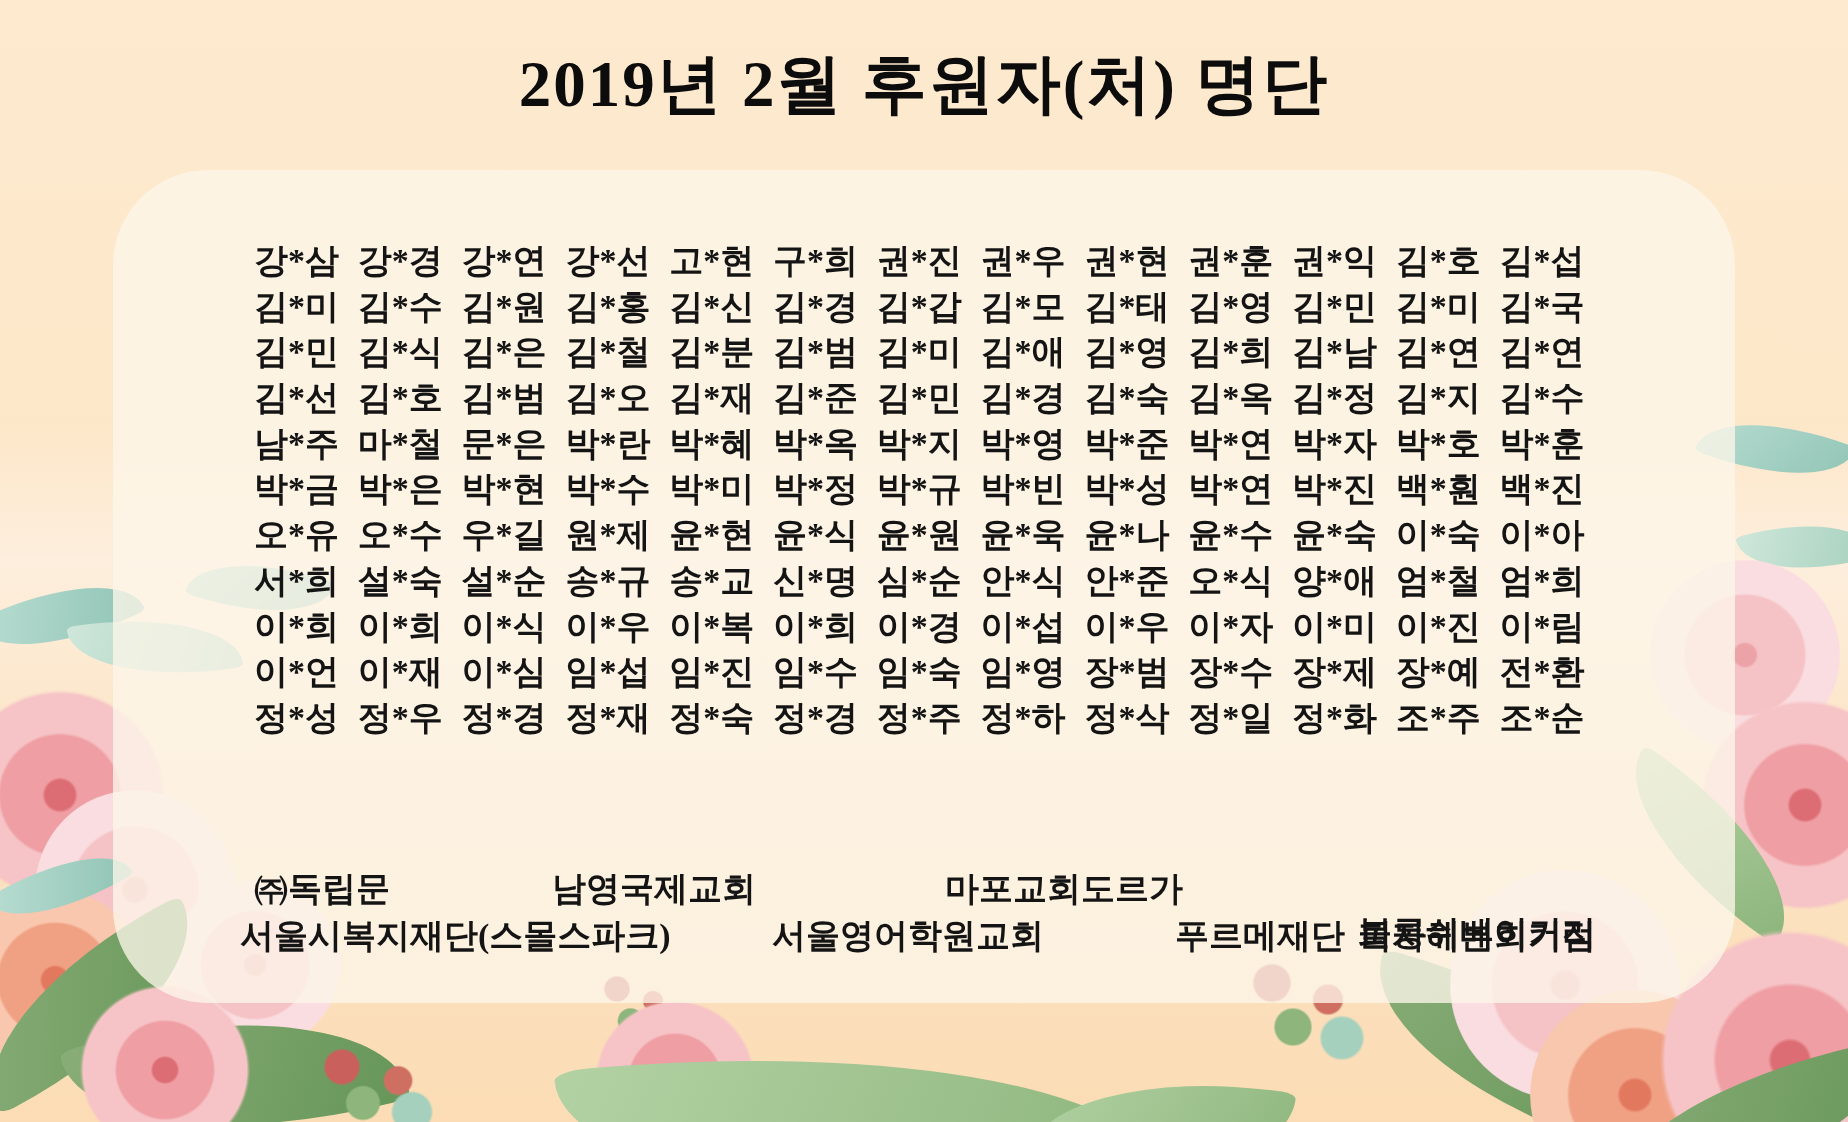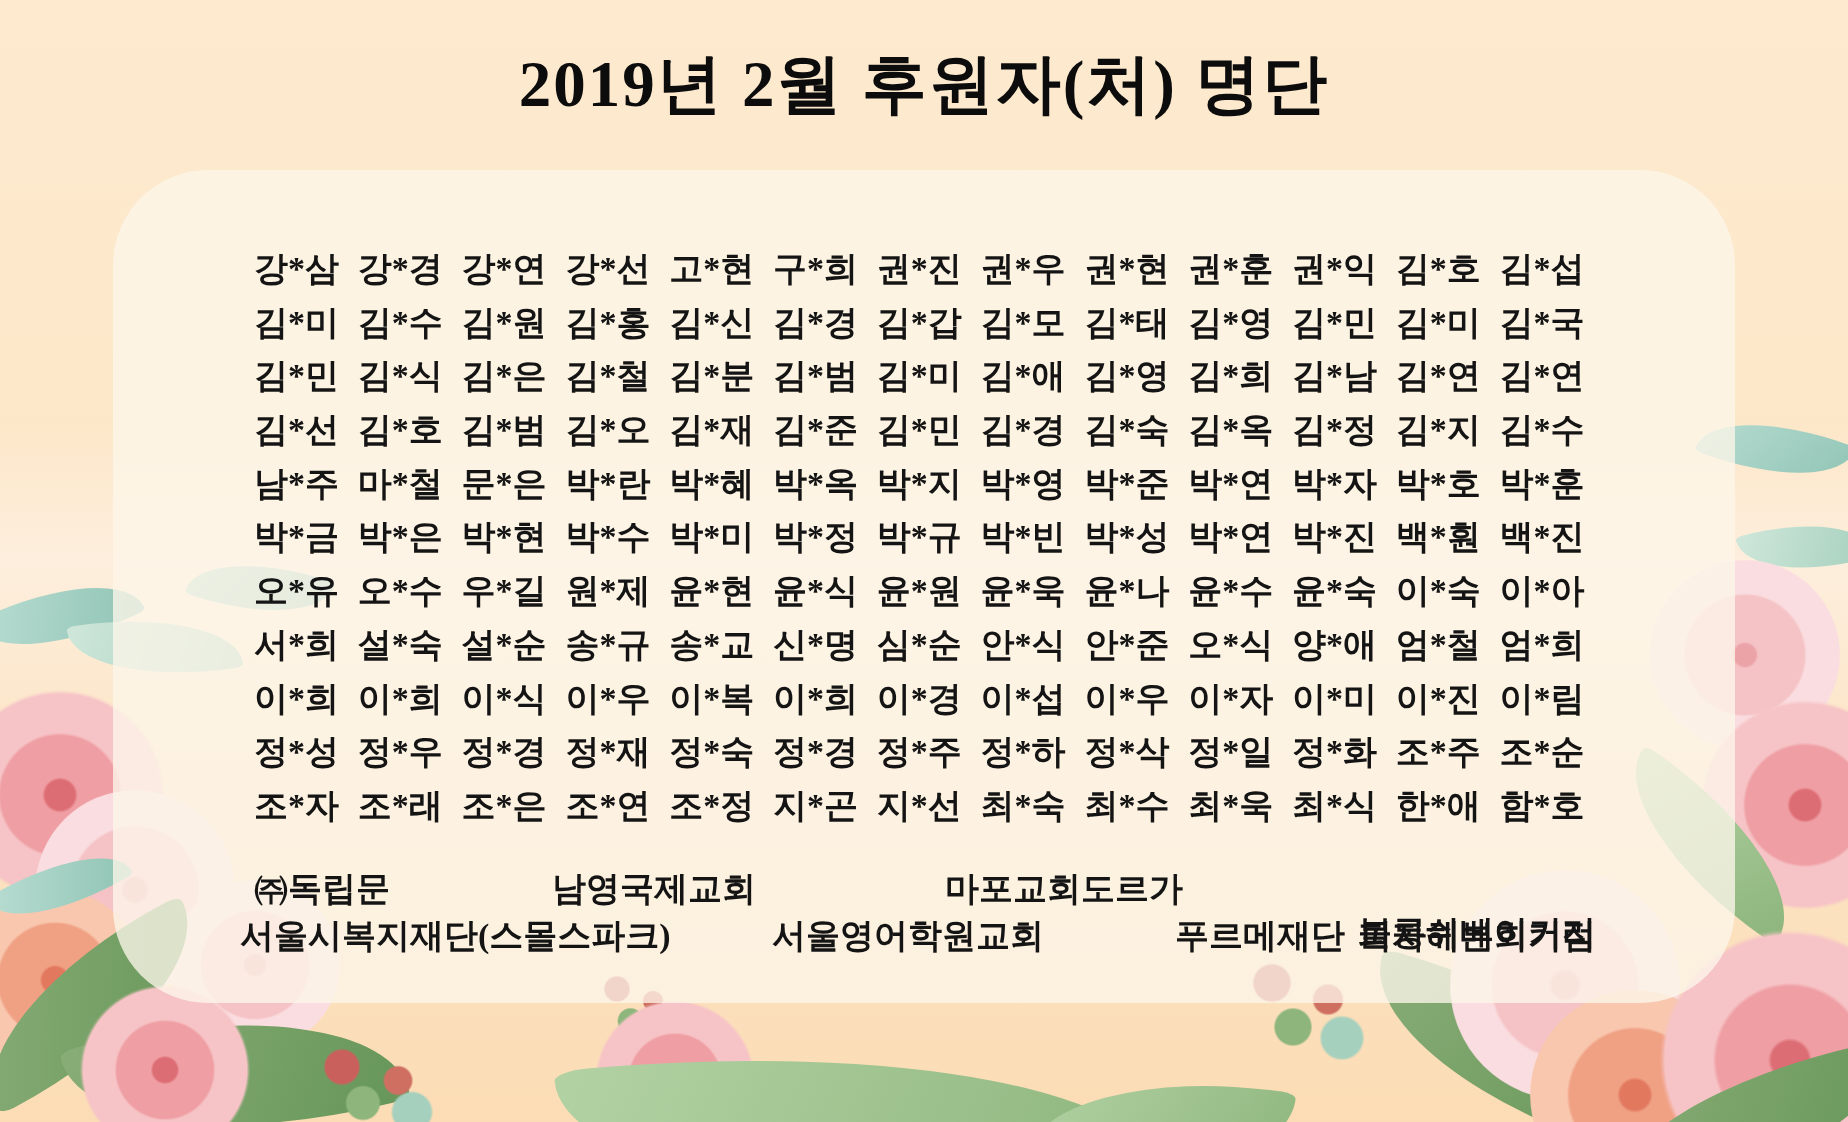--- a/index.html
+++ b/index.html
@@ -27,21 +27,21 @@
   
   .panel{position:absolute;left:113px;top:170px;width:1622px;height:833px;
          border-radius:95px;background:rgba(253,246,233,0.78);}
 
   
   .title{position:absolute;left:0;top:40px;width:100%;margin:0;text-align:center;
          font-size:65px;font-weight:900;color:#0c0c0c;letter-spacing:2px;}
 
   
   .names-grid{position:absolute;left:254px;top:238px;width:1360px;}
-  .name-row{display:flex;height:45.7px;margin-top:8px;}
+  .name-row{display:flex;height:45.7px;}
   .name-cell{width:103.8px;font-size:34px;font-weight:700;color:#141414;
              line-height:45.7px;white-space:nowrap;}
 
   
   .org{position:absolute;font-size:34px;font-weight:700;color:#141414;white-space:nowrap;}
   .o1{left:254px;top:866px;}  .o2{left:552px;top:866px;}
   .o3{left:945px;top:866px;}  .o4{left:1358px;top:866px;margin-top:44px;}
   .o5{left:240px;top:913px;}  .o6{left:772px;top:913px;}
   .o7{left:1175px;top:913px;} .o8{left:1358px;top:913px;}
 </style>
@@ -221,49 +221,49 @@
         <span class="name-cell">이*희</span>
         <span class="name-cell">이*경</span>
         <span class="name-cell">이*섭</span>
         <span class="name-cell">이*우</span>
         <span class="name-cell">이*자</span>
         <span class="name-cell">이*미</span>
         <span class="name-cell">이*진</span>
         <span class="name-cell">이*림</span>
       </div>
       <div class="name-row">
+        <span class="name-cell">이*언</span>
+        <span class="name-cell">이*재</span>
+        <span class="name-cell">이*심</span>
+        <span class="name-cell">임*섭</span>
+        <span class="name-cell">임*진</span>
+        <span class="name-cell">임*수</span>
+        <span class="name-cell">임*숙</span>
+        <span class="name-cell">임*영</span>
+        <span class="name-cell">장*범</span>
+        <span class="name-cell">장*수</span>
+        <span class="name-cell">장*제</span>
+        <span class="name-cell">장*예</span>
+        <span class="name-cell">전*환</span>
+      </div>
+      <div class="name-row">
         <span class="name-cell">정*성</span>
         <span class="name-cell">정*우</span>
         <span class="name-cell">정*경</span>
         <span class="name-cell">정*재</span>
         <span class="name-cell">정*숙</span>
         <span class="name-cell">정*경</span>
         <span class="name-cell">정*주</span>
         <span class="name-cell">정*하</span>
         <span class="name-cell">정*삭</span>
         <span class="name-cell">정*일</span>
         <span class="name-cell">정*화</span>
         <span class="name-cell">조*주</span>
         <span class="name-cell">조*순</span>
       </div>
-      <div class="name-row">
-        <span class="name-cell">조*자</span>
-        <span class="name-cell">조*래</span>
-        <span class="name-cell">조*은</span>
-        <span class="name-cell">조*연</span>
-        <span class="name-cell">조*정</span>
-        <span class="name-cell">지*곤</span>
-        <span class="name-cell">지*선</span>
-        <span class="name-cell">최*숙</span>
-        <span class="name-cell">최*수</span>
-        <span class="name-cell">최*욱</span>
-        <span class="name-cell">최*식</span>
-        <span class="name-cell">한*애</span>
-        <span class="name-cell">함*호</span>
-      </div>
     </div>
 
   <div>
     <span class="org o1">㈜독립문</span>
     <span class="org o2">남영국제교회</span>
     <span class="org o3">마포교회도르가</span>
     <span class="org o4">블롱쉬베이커리</span>
     <span class="org o5">서울시복지재단(스몰스파크)</span>
     <span class="org o6">서울영어학원교회</span>
     <span class="org o7">푸르메재단</span>

